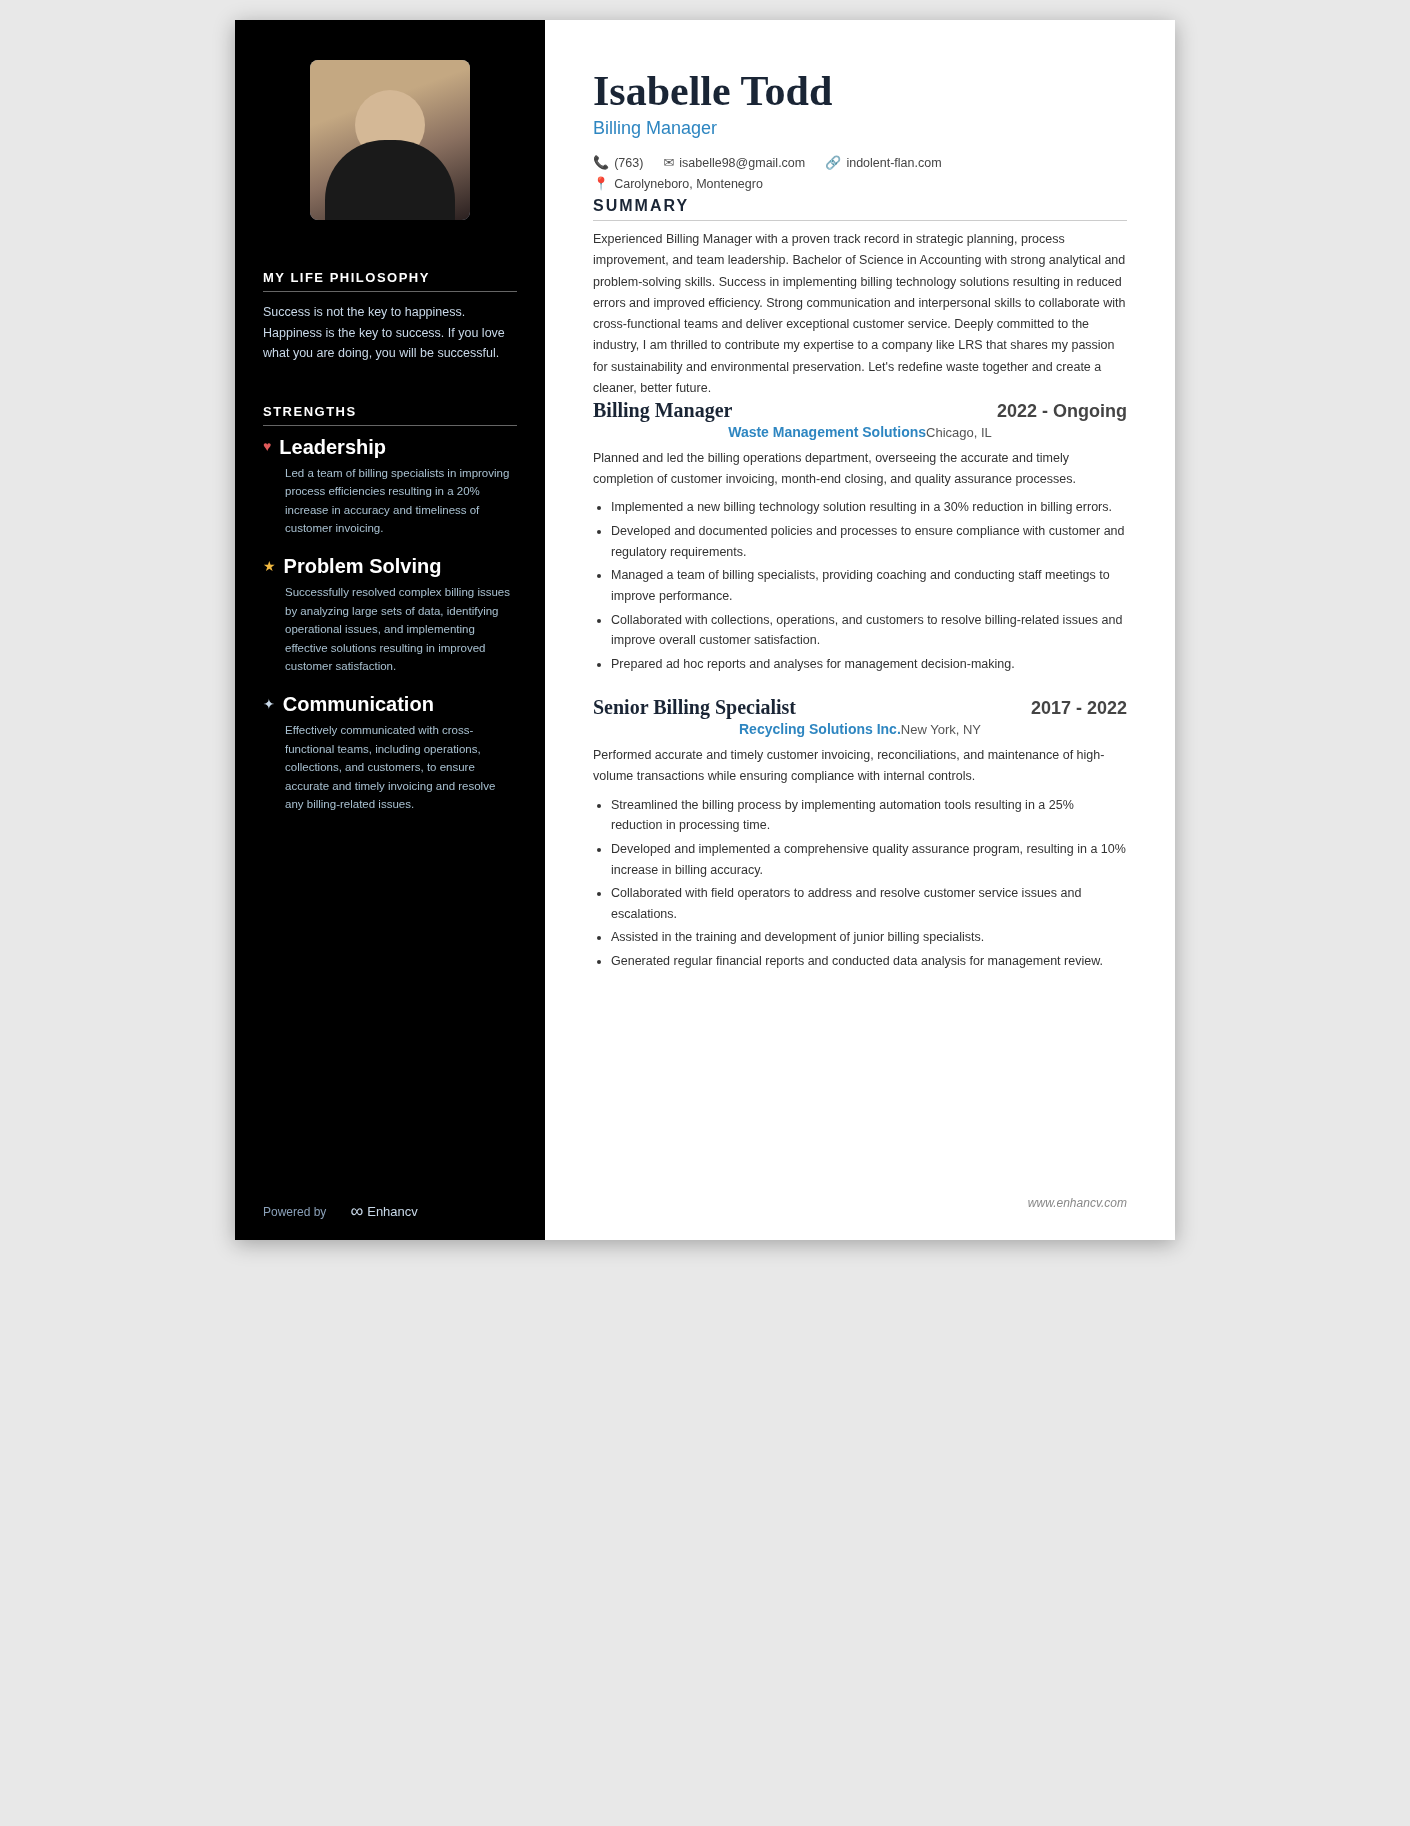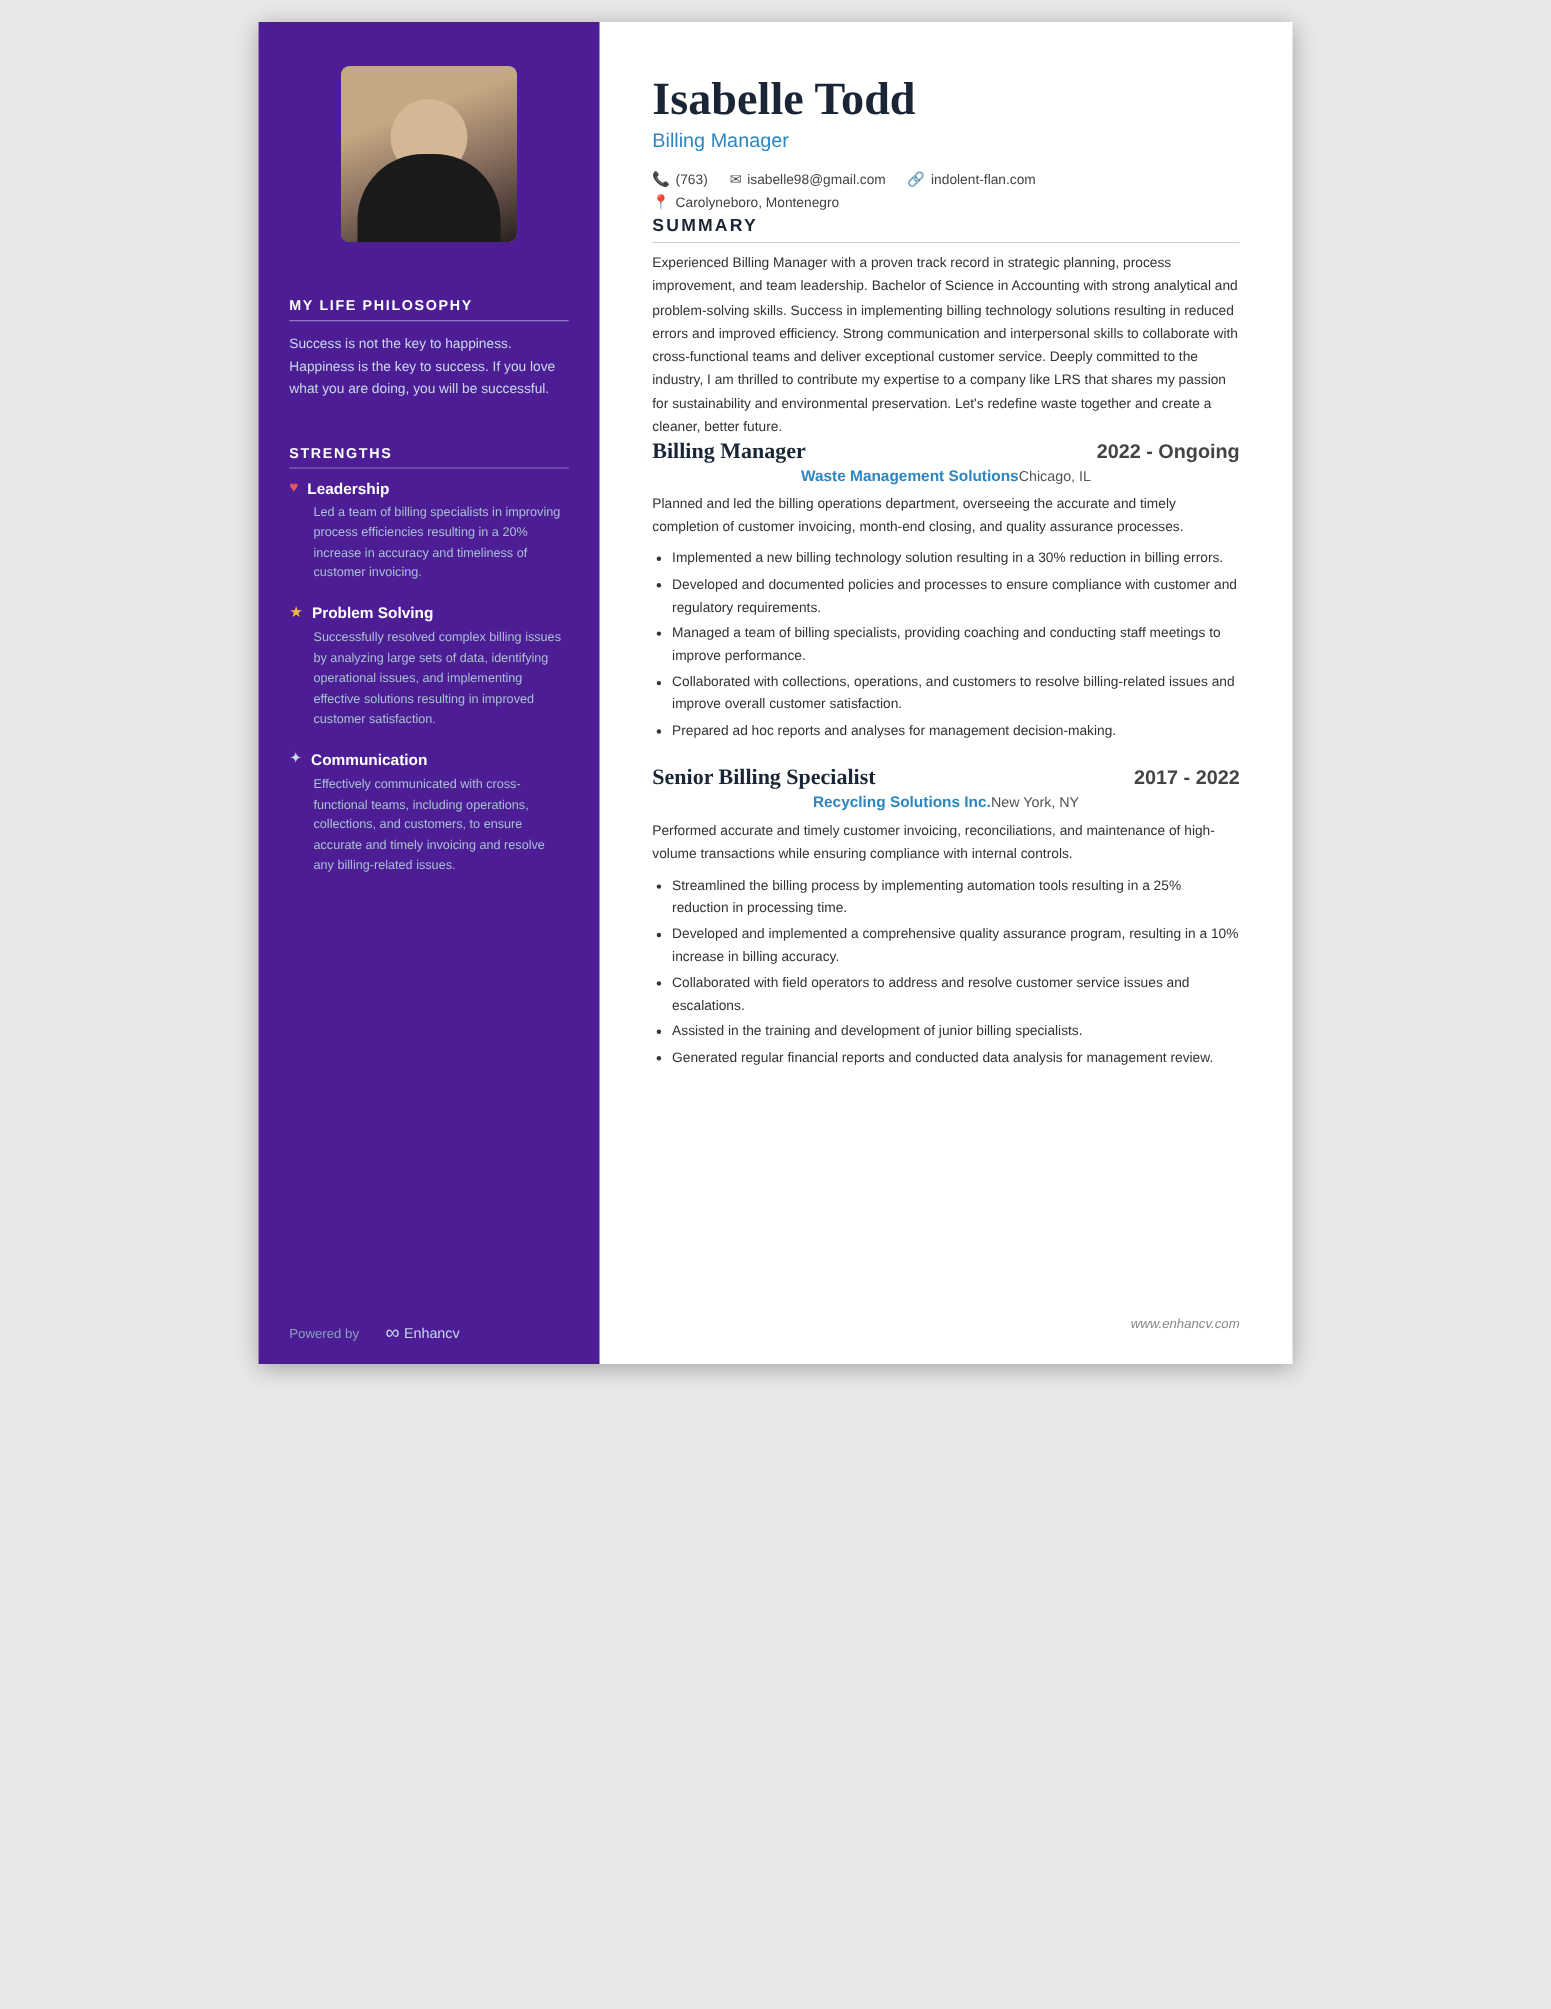--- a/index.html
+++ b/index.html
@@ -20,21 +20,21 @@
       flex-direction: column;
       box-shadow: 0 4px 20px rgba(0,0,0,0.3);
     }
     .resume-body {
       display: flex;
       flex: 1;
     }
     
     .sidebar {
       width: 310px;
-      background: #4c1d95;
+      background: #000000;
       color: #fff;
       display: flex;
       flex-direction: column;
       padding: 0;
       min-height: 100%;
     }
     .sidebar-photo {
       width: 100%;
       display: flex;
       justify-content: center;
@@ -109,21 +109,21 @@
     }
     .strength-icon {
       font-size: 14px;
       flex-shrink: 0;
     }
     .strength-icon.heart { color: #e05a5a; }
     .strength-icon.star { color: #f0b840; }
     .strength-icon.chat { color: #c8d8e8; }
     .strength-name {
       font-family: Arial, sans-serif;
-      font-size: 14px;
+      font-size: 20px;
       font-weight: 700;
       color: #fff;
       text-align: center;
     }
     .strength-desc {
       font-family: Arial, sans-serif;
       font-size: 11.5px;
       color: #a8c0d0;
       line-height: 1.6;
       padding-left: 22px;

